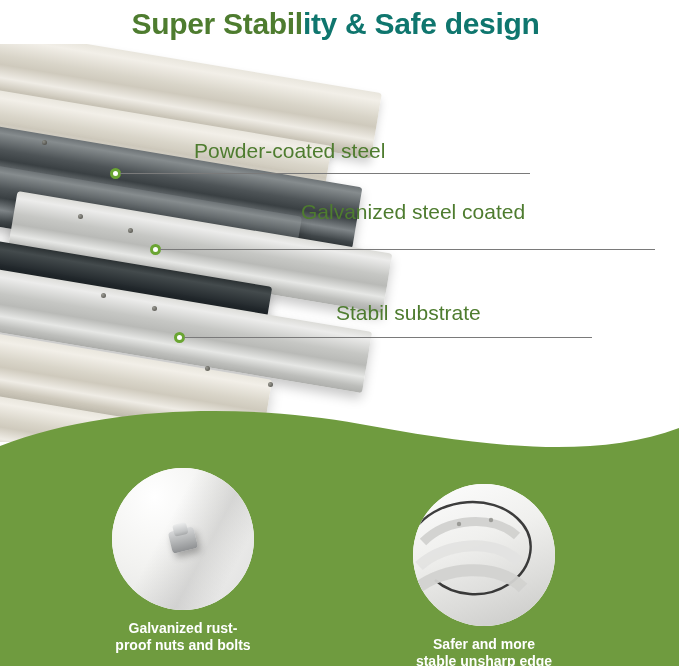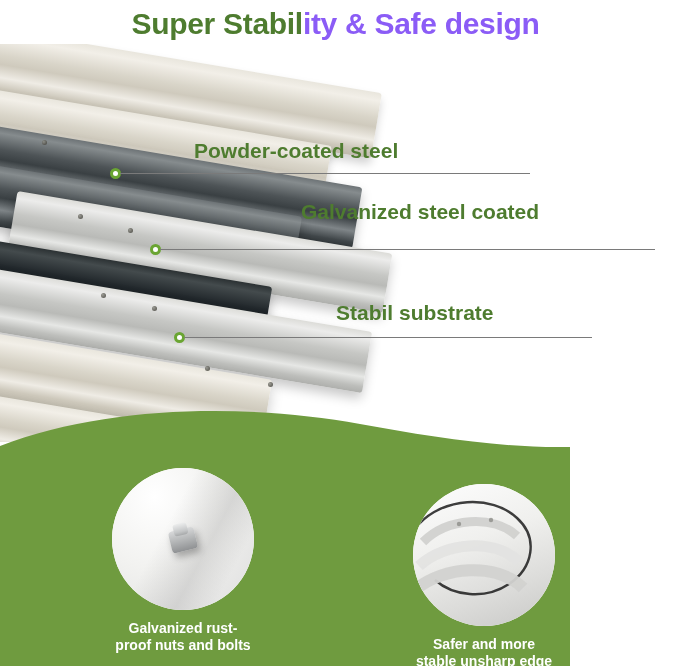--- a/index.html
+++ b/index.html
@@ -30,21 +30,21 @@
     height: 48px;
     display: flex;
     align-items: center;
     justify-content: center;
     font-size: 30px;
     font-weight: bold;
     letter-spacing: -0.3px;
     white-space: nowrap;
   }
   .title .part-green { color: #4e7c2f; }
-  .title .part-dark  { color: #8b5cf6; }
+  .title .part-dark  { color: #0f766e; }
 
   
   .photo-area {
     position: absolute;
     left: 0;
     top: 44px;
     width: 679px;
     height: 398px;
     overflow: hidden;
     background: #ffffff;
@@ -84,21 +84,21 @@
     height: 5px;
     border-radius: 50%;
     background: radial-gradient(circle at 35% 35%, #8e8e86 0%, #57564f 60%, #3c3b36 100%);
     opacity: .85;
   }
 
   
   .callout {
     position: absolute;
     font-size: 21px;
-    font-weight: bold;
+    font-weight: normal;
     color: #4e7c2f;
     white-space: nowrap;
   }
   .callout-line {
     position: absolute;
     height: 1px;
     background: #7a7a7a;
   }
   .callout-dot {
     position: absolute;
@@ -108,21 +108,21 @@
     background: #ffffff;
     border: 3px solid #6aa532;
     box-sizing: border-box;
   }
 
   
   .green-wrap {
     position: absolute;
     left: 0;
     top: 400px;
-    width: 570px;
+    width: 679px;
     height: 266px;
     overflow: hidden;
   }
   .green-bg {
     position: absolute;
     left: 0;
     top: 0;
     width: 679px;
     height: 266px;
   }

